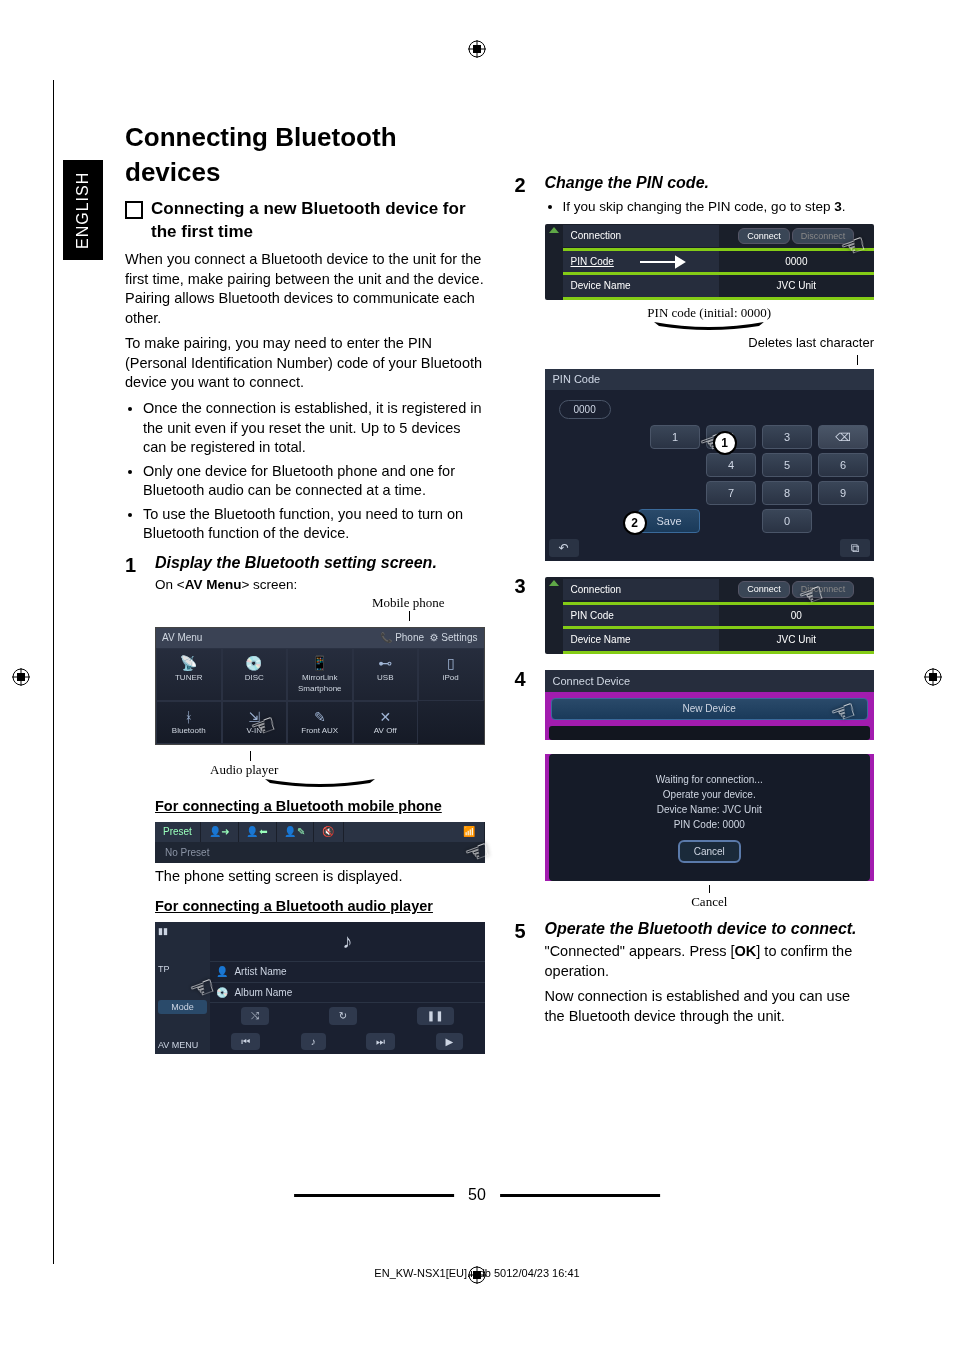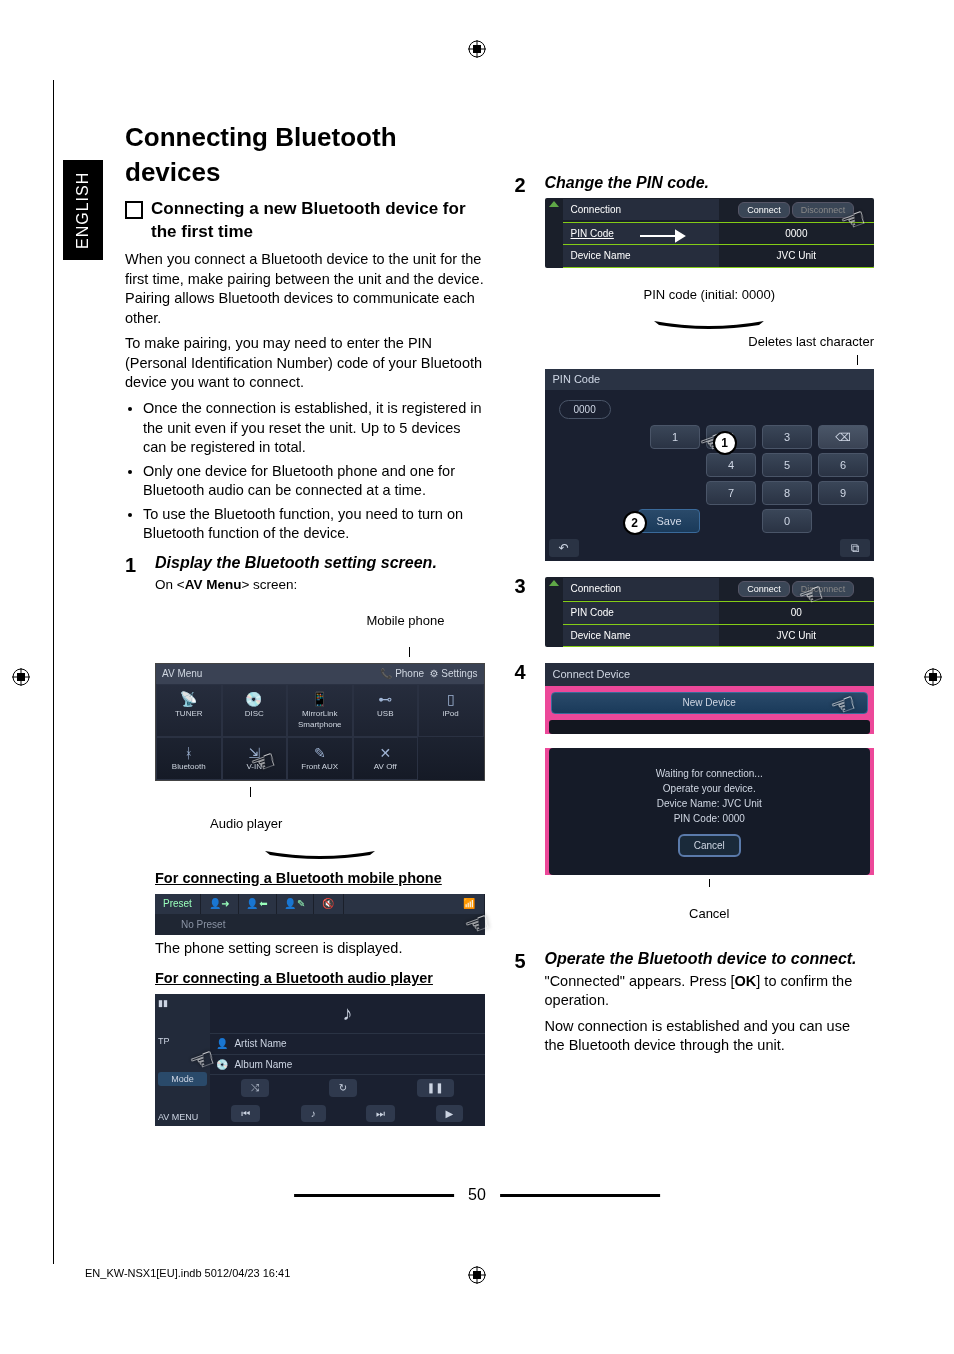--- a/index.html
+++ b/index.html
@@ -19,74 +19,74 @@
 h2 { font-size:17px; font-weight:700; margin:0 0 6px 0; display:flex; align-items:flex-start; gap:8px; }
 .box-bullet { display:inline-block; width:14px; height:14px; border:2px solid #000; margin-top:3px; flex-shrink:0; }
 p { margin:0 0 6px 0; }
 ul { margin:4px 0 8px 0; padding-left:18px; }
 li { margin-bottom:4px; }
 .step { display:flex; gap:12px; margin-top:8px; }
 .step-num { font-size:20px; font-weight:700; flex-shrink:0; width:18px; }
 .step-body { flex:1; }
 .step-title { font-weight:700; font-size:16px; margin-bottom:2px;font-style:italic; }
 .sub { font-size:13.5px; }
-.caption { font-size:13px; text-align:center; margin:18px 0; }
+.caption { font-size:13px; text-align:center; margin:0 0;font-family:Liberation Serif, serif; }
 .caption-r { font-size:13px; text-align:right; margin:4px 0; }
 .underline { text-decoration:underline; font-weight:700; font-size:14.5px; margin:10px 0 6px 0; }
 
 
 .scr { background:#1a1f2a; color:#fff; font-size:10px; border-radius:2px; margin:4px 0; position:relative; font-family:Arial,sans-serif; }
-.scr-row { display:flex; align-items:center; border-bottom:1px solid #84cc16; }
+.scr-row { display:flex; align-items:center; border-bottom:3px solid #84cc16; }
 .scr-row:last-child { border-bottom:none; }
 .scr-cell-l { width:45%; padding:4px 8px; background:#262d3d; }
 .scr-cell-r { flex:1; padding:4px 8px; text-align:center; }
 .up-tri { position:absolute; left:4px; top:3px; width:0;height:0;border-left:5px solid transparent;border-right:5px solid transparent;border-bottom:6px solid #5fa847; }
 .btn { display:inline-block; background:#3a4656; border:1px solid #556; border-radius:6px; padding:1px 8px; font-size:9px; margin:0 1px; }
 .btn.active { color:#fff; }
 .btn.dim { color:#888; }
 .hand { position:absolute; font-size:28px; color:#fff; filter:drop-shadow(0 0 2px #000); pointer-events:none; transform:rotate(-20deg); }
 
 .avmenu { background:linear-gradient(#2a3142,#151a26); border:1px solid #444; color:#cfd6e0; font-size:9px; position:relative; margin:6px 0; }
 .avmenu-top { display:flex; justify-content:space-between; padding:3px 6px; background:#3a4254; font-size:10px; }
 .avmenu-grid { display:grid; grid-template-columns:repeat(5,1fr); }
 .avmenu-item { text-align:center; padding:6px 2px; border:1px solid #2a3142; font-size:8px; }
 .avmenu-item .ico { height:18px; display:flex; align-items:center; justify-content:center; font-size:14px; color:#9fb4d4; }
 
 .preset { background:#1f2633; color:#9fb; font-size:10px; display:flex; flex-direction:column; position:relative; margin:4px 0; }
 .preset-top { display:flex; background:#2a3344; }
 .preset-top span { padding:3px 8px; border-right:1px solid #1a1f2a; }
-.preset-body { padding:4px 10px; color:#8a93a4; font-size:10px;margin-left:16px; }
+.preset-body { padding:4px 10px; color:#8a93a4; font-size:10px; }
 
 .player { background:#1a2030; color:#ccd4e2; font-size:10px; position:relative; margin:4px 0; }
 .player-l { position:absolute; left:0; top:0; bottom:0; width:55px; background:#222a3a; display:flex; flex-direction:column; justify-content:space-between; padding:3px; box-sizing:border-box; font-size:9px; }
 .player-r { margin-left:55px; }
 .player-row { padding:3px 6px; border-bottom:1px solid #2a3344; display:flex; align-items:center; gap:6px; }
 .player-ctrl { display:flex; justify-content:space-around; padding:4px; gap:6px; }
 .ctrl { background:#2f394d; border-radius:4px; padding:2px 10px; }
 
 .keypad { background:#1a2030; color:#d0d8e6; font-size:11px; padding:6px; position:relative; margin:4px 0; }
 .keypad-title { background:#2a3344; padding:3px 8px; font-size:11px; margin:-6px -6px 6px -6px; }
 .keypad-in { display:inline-block; border:1px solid #4a5568; border-radius:10px; padding:2px 14px; margin:4px 0 6px 8px; font-size:10px; }
 .kprow { display:flex; gap:6px; justify-content:flex-end; margin-bottom:4px; }
 .kp { width:48px; height:22px; background:linear-gradient(#3a4658,#2a3344); border:1px solid #4a5568; border-radius:4px; display:flex; align-items:center; justify-content:center; font-size:11px; }
 .kp.del { background:linear-gradient(#4a5668,#3a4354); }
 .kp.save { width:60px; background:linear-gradient(#2a4a6a,#1a3a5a); border-color:#3a6a9a; }
 .kp-bottom { display:flex; justify-content:space-between; margin:6px -2px -2px -2px; }
 .kp-bico { width:30px; height:18px; background:#2a3344; border-radius:3px; display:flex; align-items:center; justify-content:center; font-size:12px; }
 .circ { position:absolute; width:20px; height:20px; border:2px solid #000; border-radius:50%; background:#fff; color:#000; font-size:12px; display:flex; align-items:center; justify-content:center; font-weight:bold; z-index:5; }
 
-.connectdev { background:#ec4899; color:#cfd6e2; font-size:11px; position:relative; margin:4px 0; }
+.connectdev { background:#a21caf; color:#cfd6e2; font-size:11px; position:relative; margin:4px 0; }
 .connectdev-top { background:#262d3d; padding:4px 8px; }
 .connectdev-btn { margin:6px; padding:3px 0; text-align:center; background:linear-gradient(#2a4a6a,#1a3a5a); border:1px solid #3a6a9a; border-radius:4px; font-size:10px; }
 .connectdev-wait { padding:18px 10px; text-align:center; font-size:10px; line-height:1.5; background:#151b28; margin:4px; border-radius:4px; }
 .cancel-btn { display:inline-block; margin-top:8px; padding:2px 14px; border:2px solid #5a7aaa; border-radius:6px; background:#1a2a3a; }
 
 .pagenum { position:absolute; bottom:150px; left:50%; transform:translateX(-50%); font-size:16px; }
 .pagenum::before, .pagenum::after { content:""; display:inline-block; vertical-align:middle; width:160px; height:3px; background:#000; margin:0 14px; }
-.footer { position:absolute; bottom:75px; left:85px; right:85px; display:flex; justify-content:flex-start; font-size:11px; color:#000; }
+.footer { position:absolute; bottom:75px; left:85px; right:85px; display:flex; justify-content:center; font-size:11px; color:#000; }
 .swoosh { display:block; margin:-2px auto 2px auto; }
 </style>
 </head>
 <body>
 
 <div class="page">
   <div class="crop crop-tc">
       <svg width="18" height="18">
         <circle cx="9" cy="9" r="8" fill="none" stroke="#000"></circle>
         <line x1="0" y1="9" x2="18" y2="9" stroke="#000"></line>
@@ -225,20 +225,23 @@
           </div>
         </div>
       </div>
     </div>
 
     <div class="col" style="padding-top:44px">
       <div class="step">
         <div class="step-num">2</div>
         <div class="step-body">
           <div class="step-title">Change the PIN code.</div>
+          <ul class="sub">
+              <li><span>If you skip changing the PIN code, go to step </span><b>3</b><span>.</span></li>
+            </ul>
 
           <div class="scr" style="padding-left:18px">
             <span class="up-tri"></span>
             <div class="scr-row">
                 <div class="scr-cell-l">Connection</div>
                 <div class="scr-cell-r"><span class="btn active">Connect</span><span class="btn dim">Disconnect</span></div>
               </div>
             <div class="scr-row">
                 <div class="scr-cell-l" style="text-decoration:underline">PIN Code</div>
                 <div class="scr-cell-r">0000</div>

